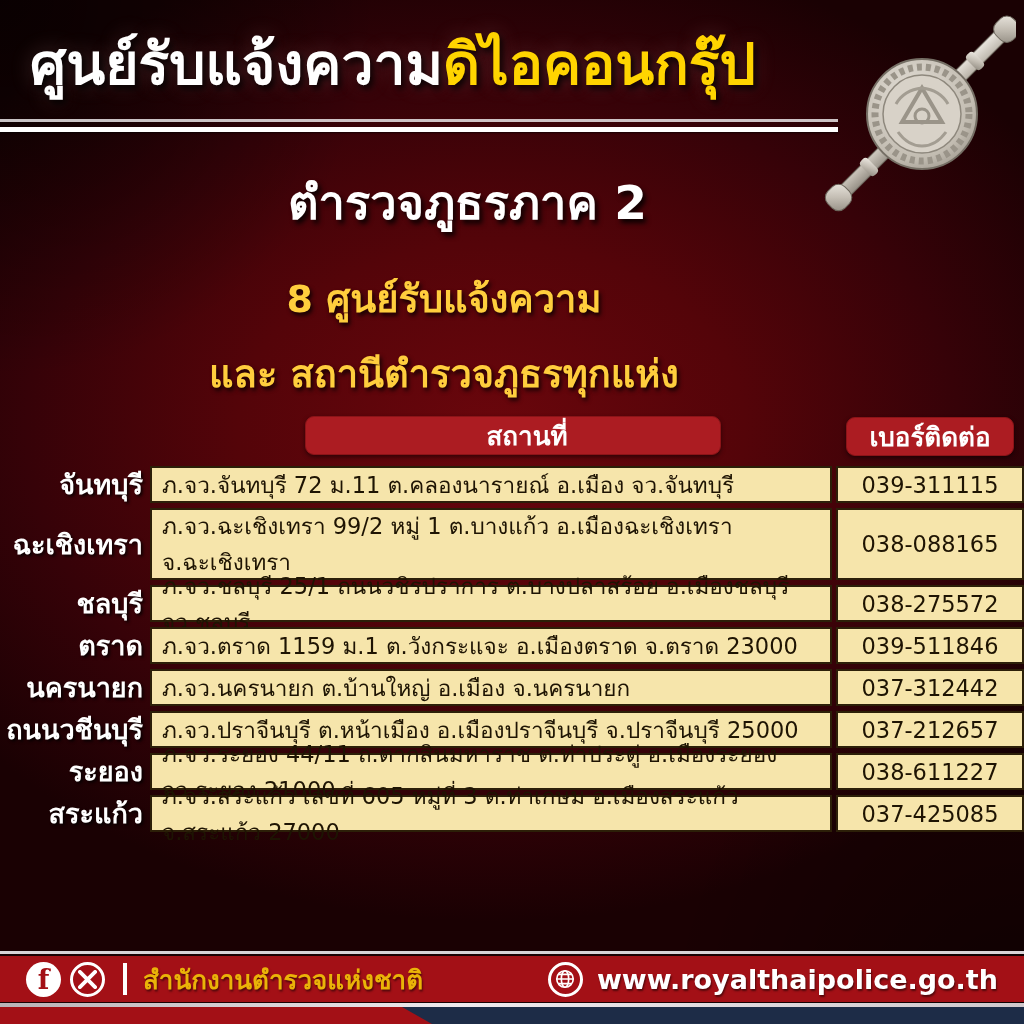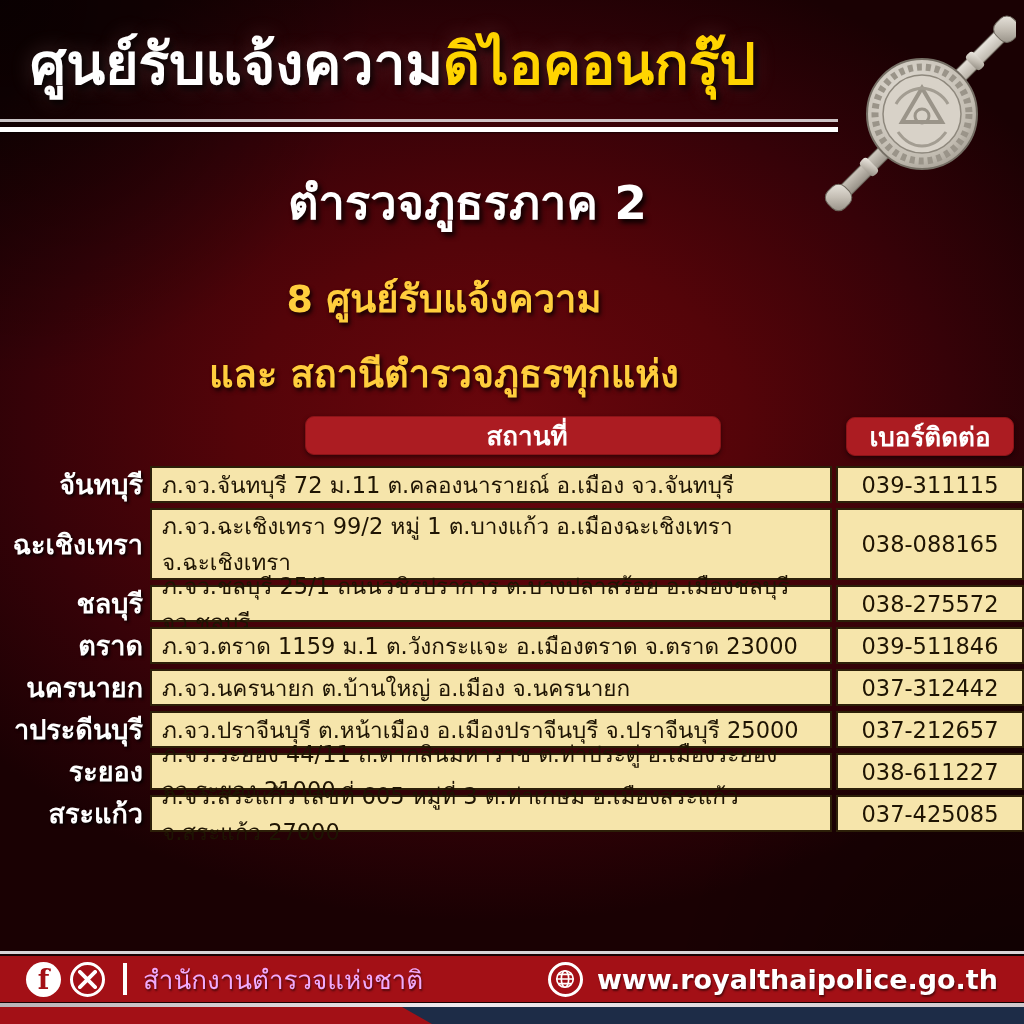--- a/index.html
+++ b/index.html
@@ -44,21 +44,21 @@
   .row.tall{height:72px;}
   .row .cell{height:100%;}
   
   .foot-line-top{position:absolute;left:0;top:951px;width:1024px;height:3px;background:#d8d2d6;}
   .foot-bar{position:absolute;left:0;top:956px;width:1024px;height:46px;background:#a31016;
     display:flex;align-items:center;padding:0 26px;box-sizing:border-box;}
   .soc{width:35px;height:35px;border-radius:50%;flex:0 0 auto;display:flex;align-items:center;justify-content:center;}
   .fb{background:#ffffff;color:#a31016;font-weight:800;font-size:27px;font-family:"DejaVu Serif","Liberation Serif",serif;}
   .xx{border:3px solid #ffffff;box-sizing:border-box;margin-left:9px;}
   .divider{width:4px;height:32px;background:#ffffff;margin:0 16px 0 18px;}
-  .agency{color:#f0abfc;font-size:26px;font-weight:400;text-shadow:1px 2px 2px rgba(0,0,0,.5);}
+  .agency{color:#eab308;font-size:26px;font-weight:700;text-shadow:1px 2px 2px rgba(0,0,0,.5);}
   .foot-right{margin-left:auto;display:flex;align-items:center;}
   .globe{border:3px solid #ffffff;box-sizing:border-box;}
   .site{color:#ffffff;font-size:27px;font-weight:600;margin-left:14px;text-shadow:1px 2px 2px rgba(0,0,0,.5);}
   .foot-line-bottom{position:absolute;left:0;top:1003px;width:1024px;height:4px;
     background:linear-gradient(90deg,#b9b2b6,#efeaee 45%,#cfc8cc);}
   .bottom-strip{position:absolute;left:0;top:1007px;width:1024px;height:17px;background:#1d2c47;}
   .bottom-wedge{position:absolute;left:0;top:0;width:432px;height:100%;background:#a31016;
     clip-path:polygon(0 0, 402px 0, 432px 100%, 0 100%);}
 </style>
 </head>
@@ -132,21 +132,21 @@
       <div class="prov">ตราด</div>
       <div class="cell addr">ภ.จว.ตราด 1159 ม.1 ต.วังกระแจะ อ.เมืองตราด จ.ตราด 23000</div>
       <div class="cell phone">039-511846</div>
     </div>
       <div class="row">
       <div class="prov">นครนายก</div>
       <div class="cell addr">ภ.จว.นครนายก ต.บ้านใหญ่ อ.เมือง จ.นครนายก</div>
       <div class="cell phone">037-312442</div>
     </div>
       <div class="row">
-      <div class="prov">าประดีนบุรี</div>
+      <div class="prov">ถนนวชีนบุรี</div>
       <div class="cell addr">ภ.จว.ปราจีนบุรี ต.หน้าเมือง อ.เมืองปราจีนบุรี จ.ปราจีนบุรี 25000</div>
       <div class="cell phone">037-212657</div>
     </div>
       <div class="row">
       <div class="prov">ระยอง</div>
       <div class="cell addr">ภ.จว.ระยอง 44/11 ถ.ตากสินมหาราช ต.ท่าประดู่ อ.เมืองระยอง จว.ระยอง 21000</div>
       <div class="cell phone">038-611227</div>
     </div>
       <div class="row">
       <div class="prov">สระแก้ว</div>

